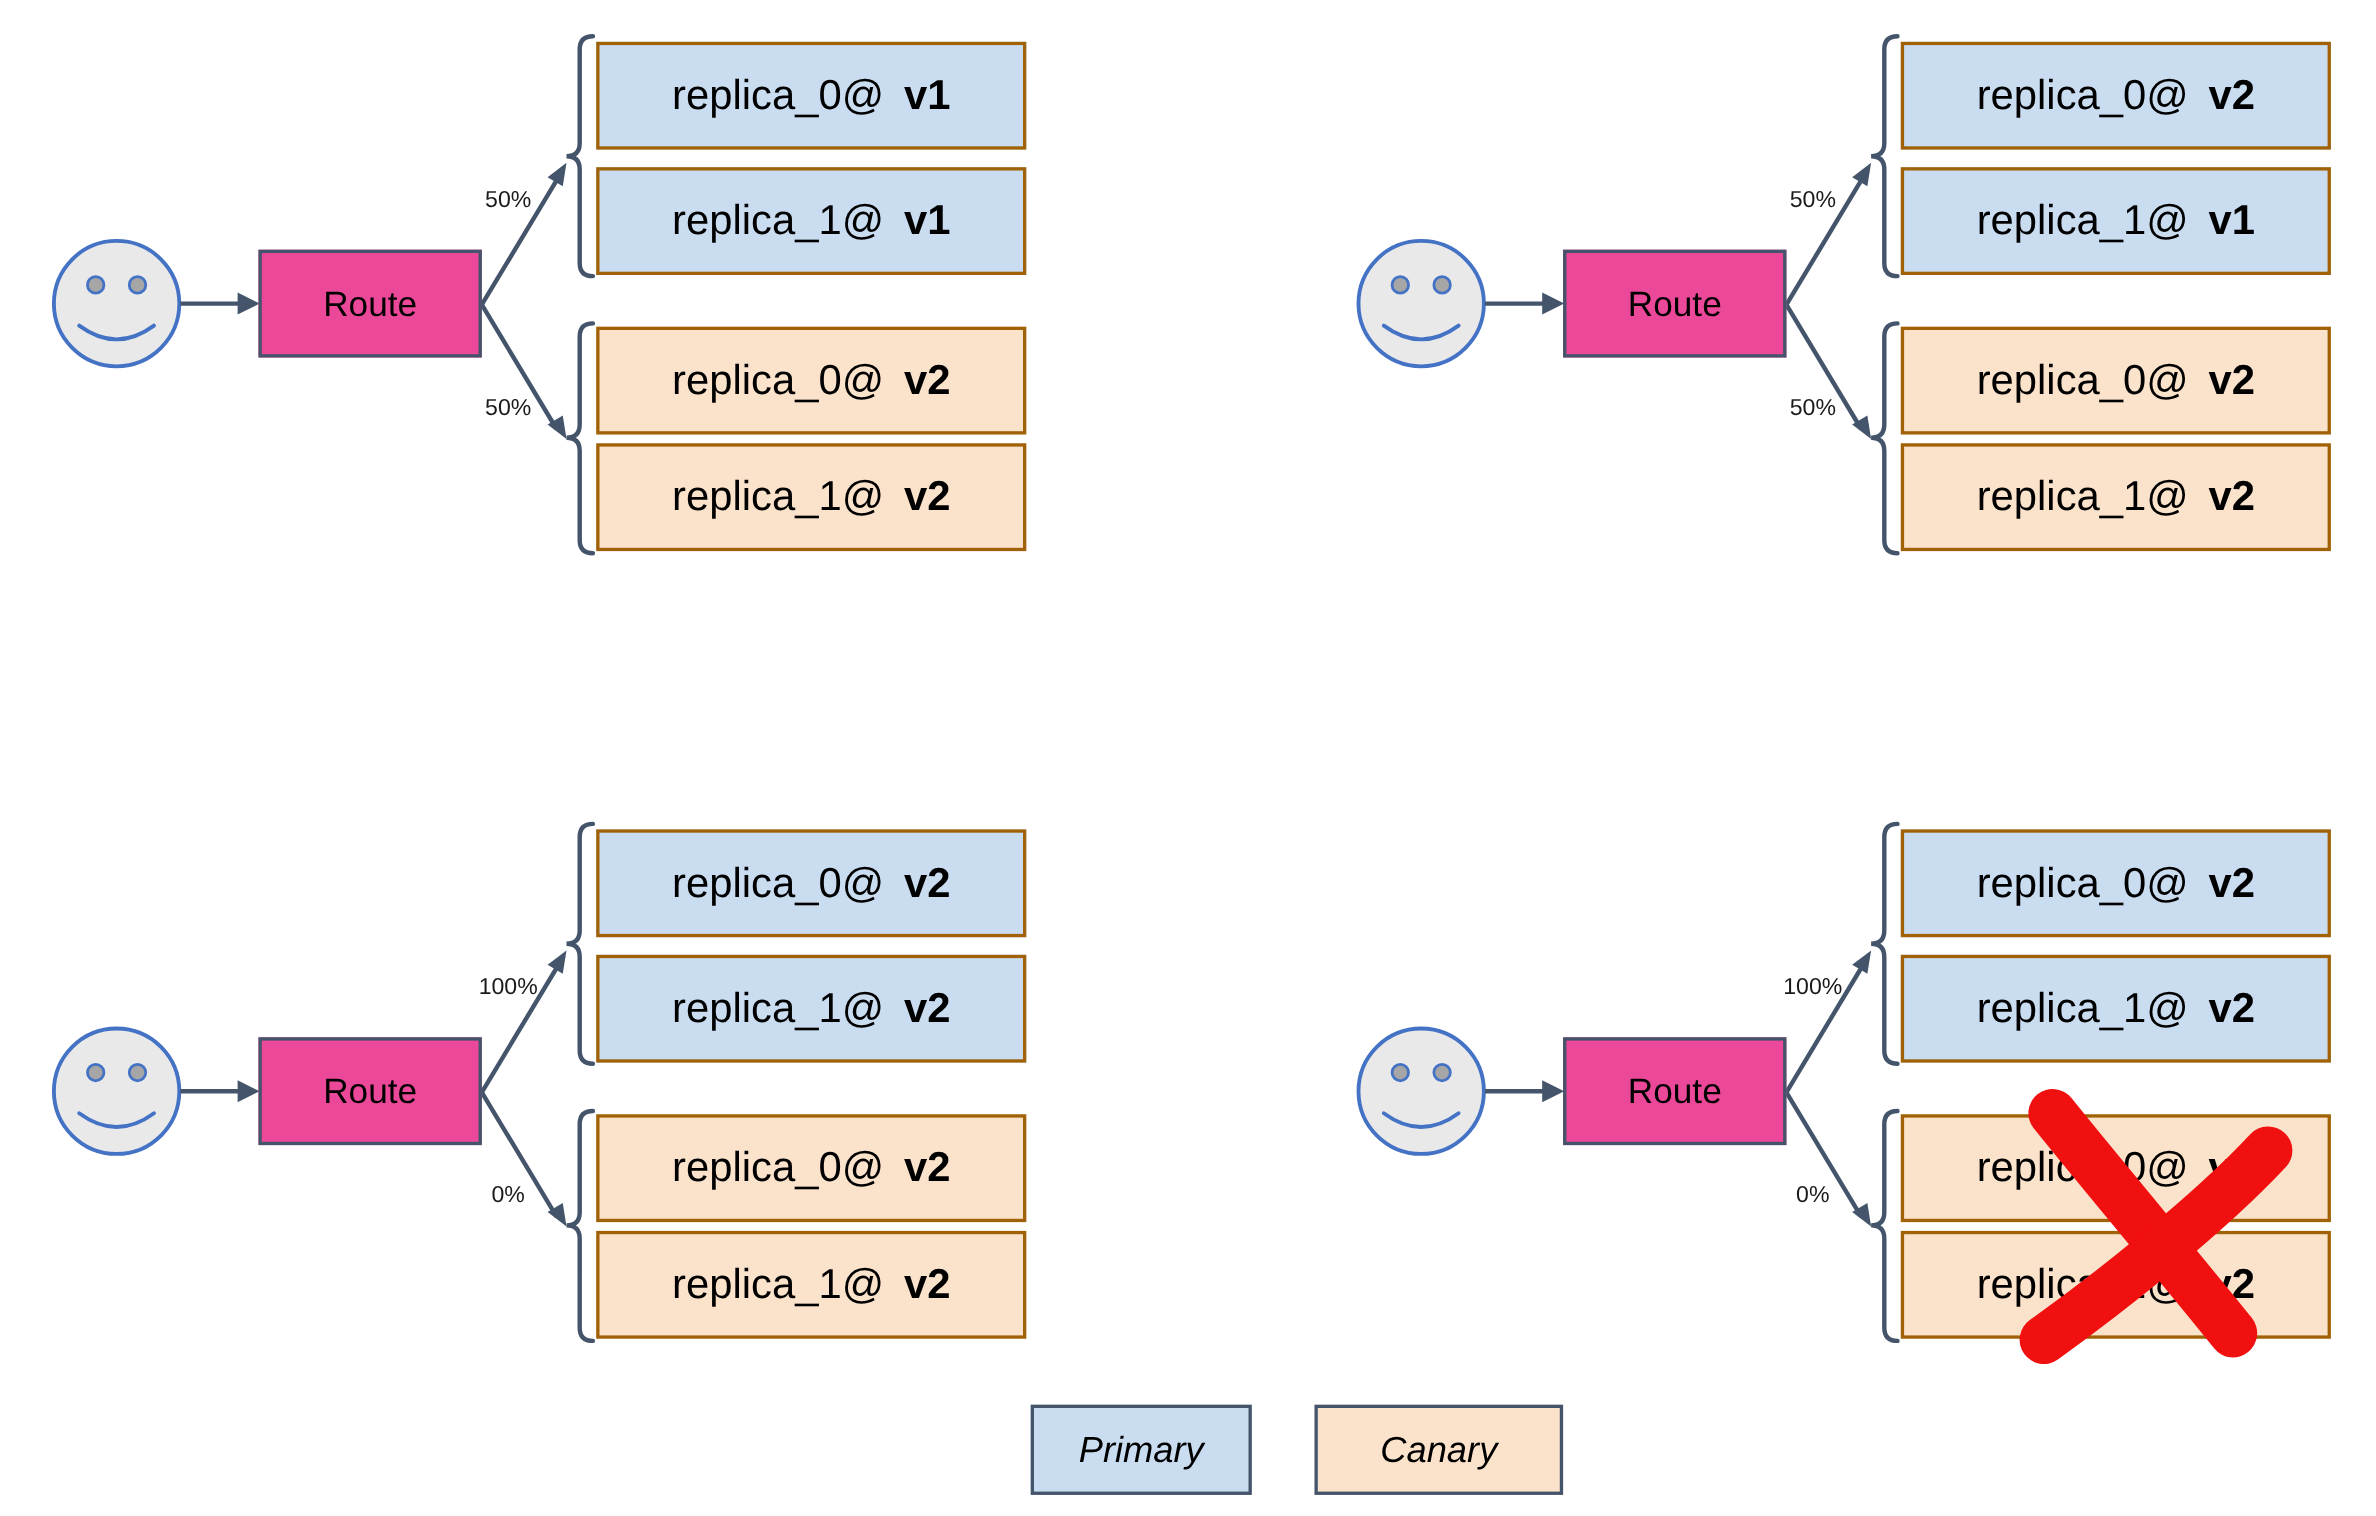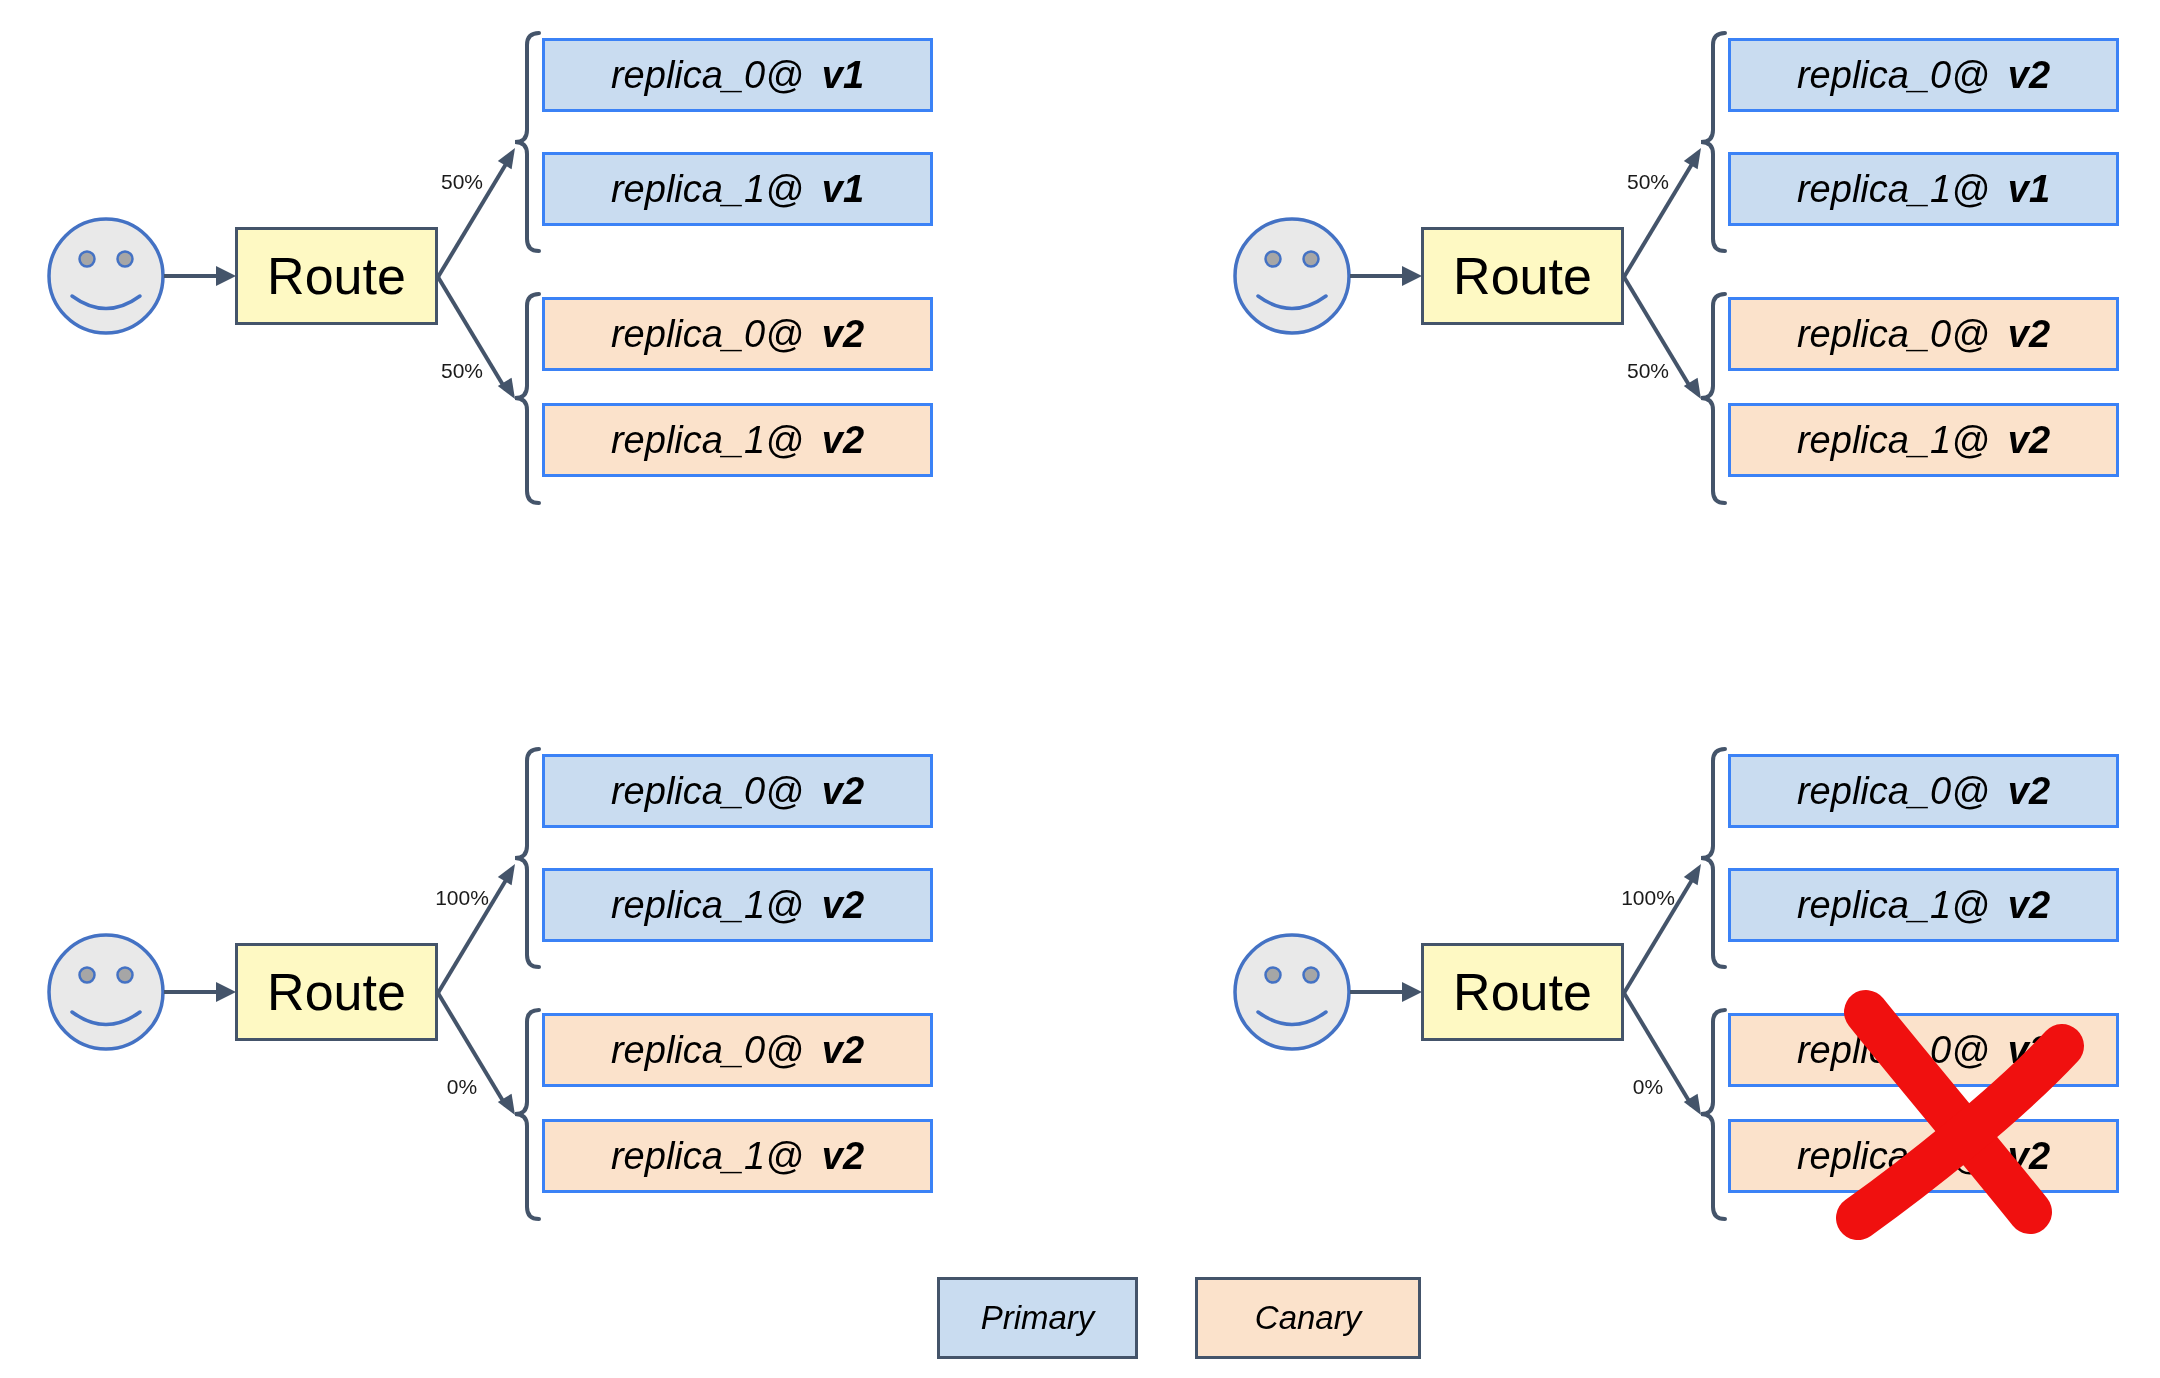--- a/index.html
+++ b/index.html
@@ -5,33 +5,33 @@
   html,body{margin:0;padding:0;background:#ffffff;}
   #canvas{
     position:relative;width:2160px;height:1378px;background:#ffffff;overflow:hidden;
     font-family:"Liberation Sans",sans-serif;
   }
   svg{display:block;}
   #lines{position:absolute;left:0;top:0;z-index:1;pointer-events:none;}
   #crossmark{position:absolute;left:0;top:0;z-index:5;pointer-events:none;}
   .route{
     position:absolute;width:203px;height:98px;box-sizing:border-box;
-    background:#fef9c3;border:3px solid #44546a;z-index:2;
+    background:#ec4899;border:3px solid #44546a;z-index:2;
     display:flex;align-items:center;justify-content:center;
-    font-size:52px;color:#000;
+    font-size:32px;color:#000;
   }
   .pct{
     position:absolute;transform:translate(-50%,-50%);z-index:2;
     font-size:21px;color:#1a1a1a;white-space:nowrap;
   }
   .rbox{
-    position:absolute;width:391px;height:74px;box-sizing:border-box;
-    border:3px solid #3b82f6;z-index:2;
+    position:absolute;width:391px;height:98px;box-sizing:border-box;
+    border:3px solid #a16207;z-index:2;
     display:flex;align-items:center;justify-content:center;
-    font-size:38px;color:#000;white-space:nowrap;font-style:italic;
+    font-size:38px;color:#000;white-space:nowrap;
   }
   .p{background:#c9dcf0;}
   .c{background:#fbe2cb;}
   .ver{font-weight:bold;margin-left:18px;}
   .lgd{
     position:absolute;width:201px;height:82px;box-sizing:border-box;
     border:3px solid #44546a;z-index:2;
     display:flex;align-items:center;justify-content:center;
     font-size:33px;font-style:italic;color:#000;
   }

